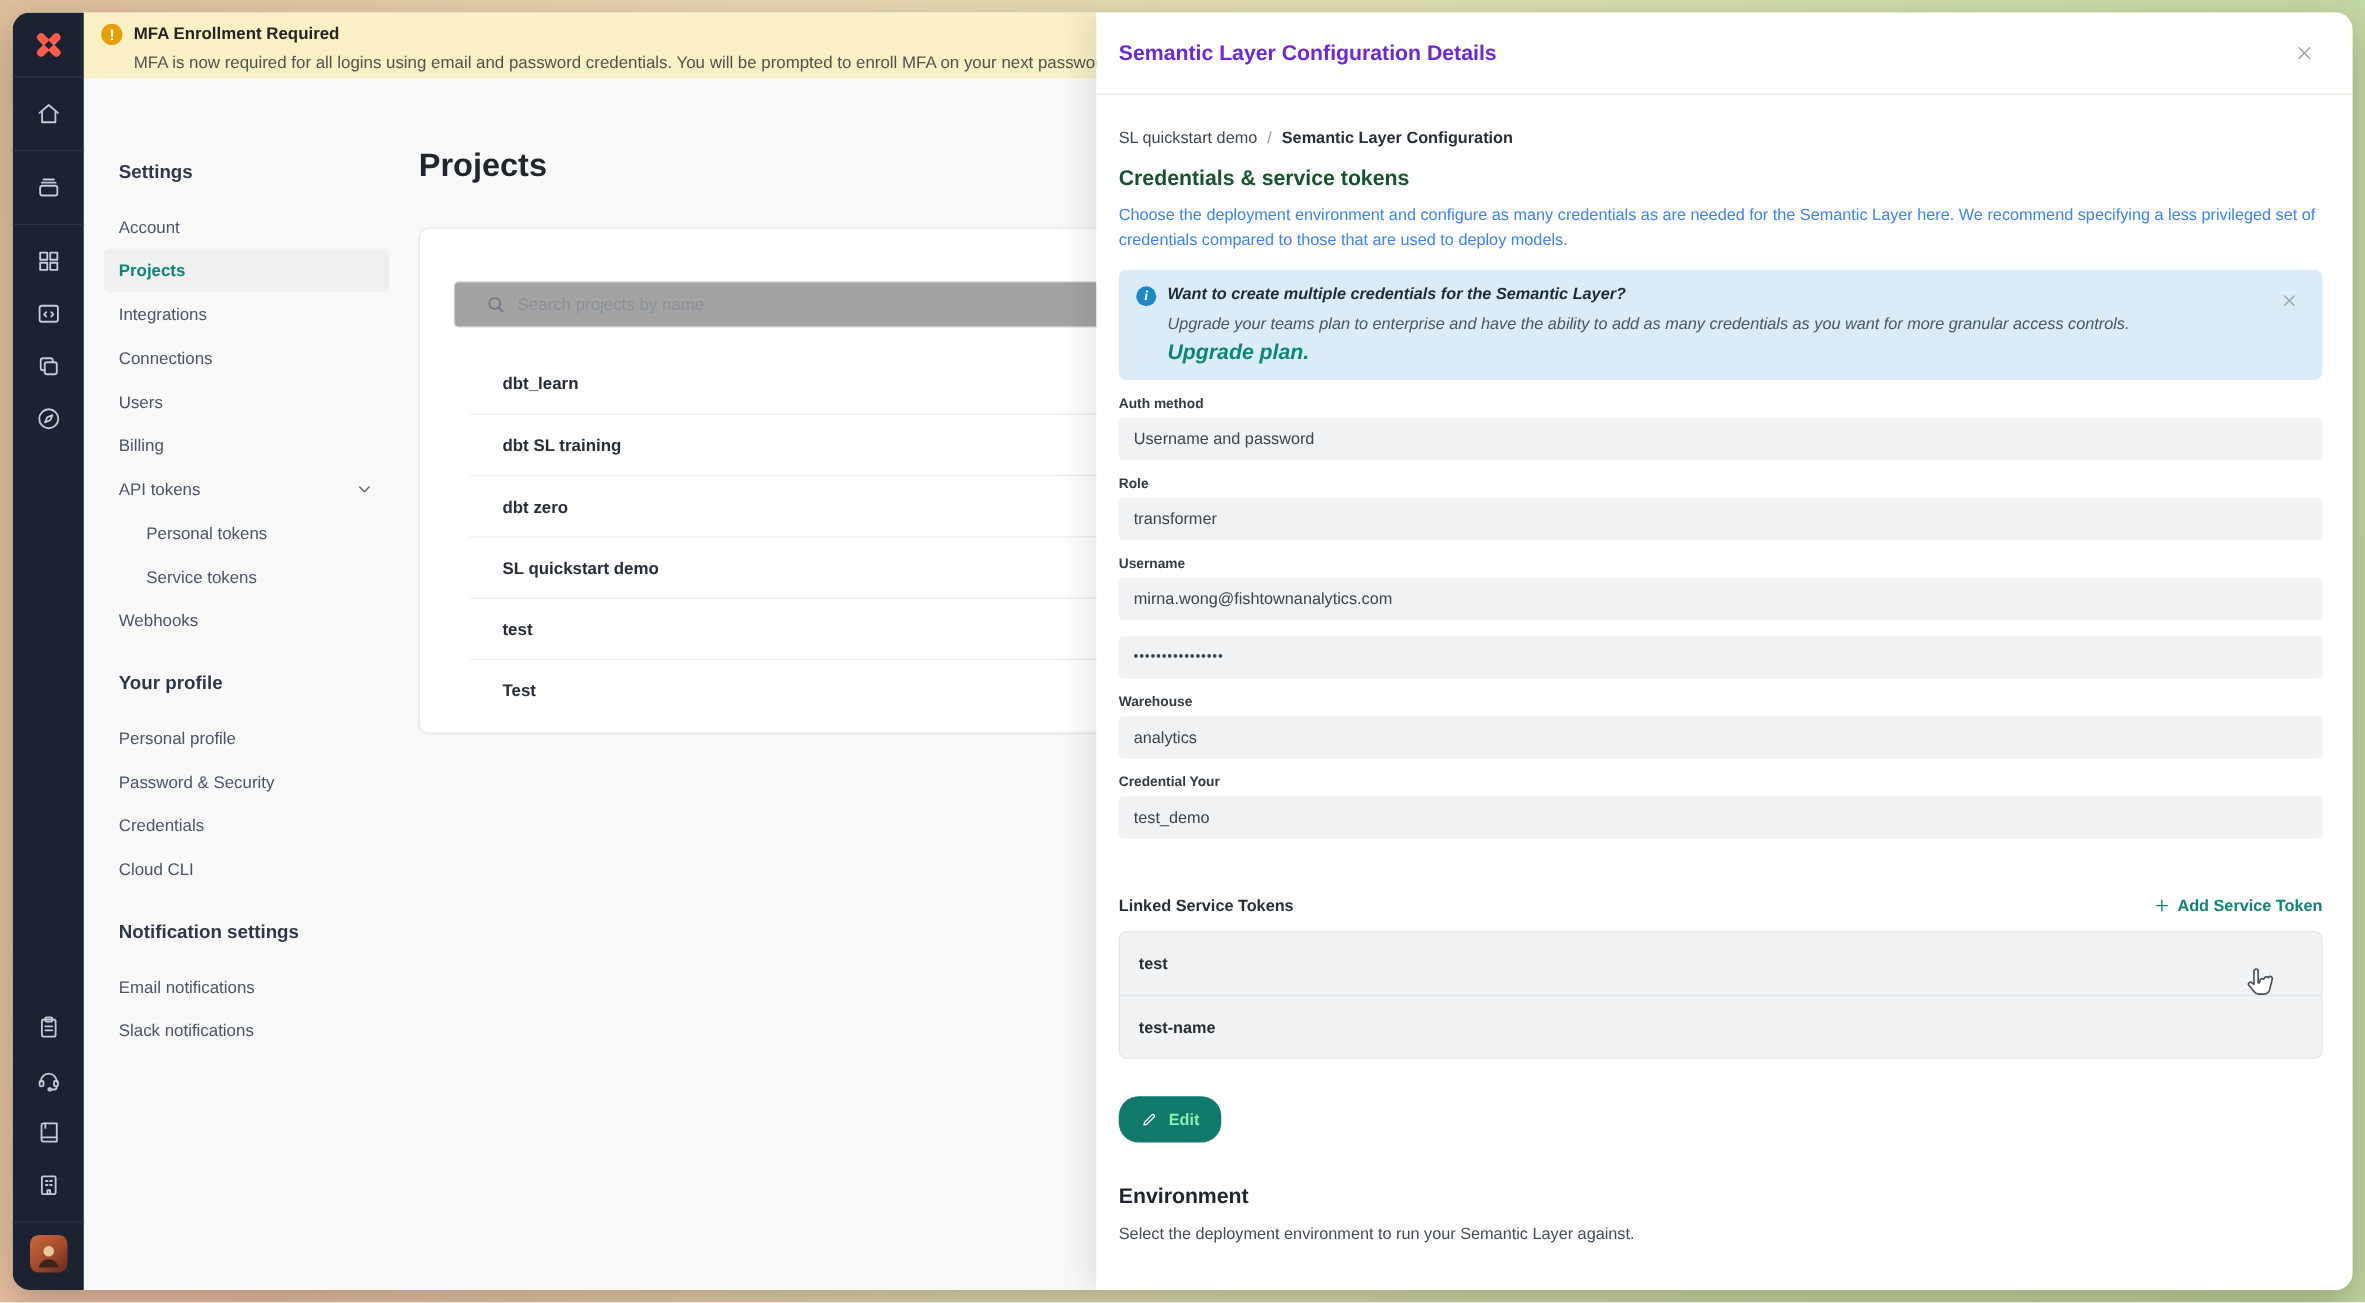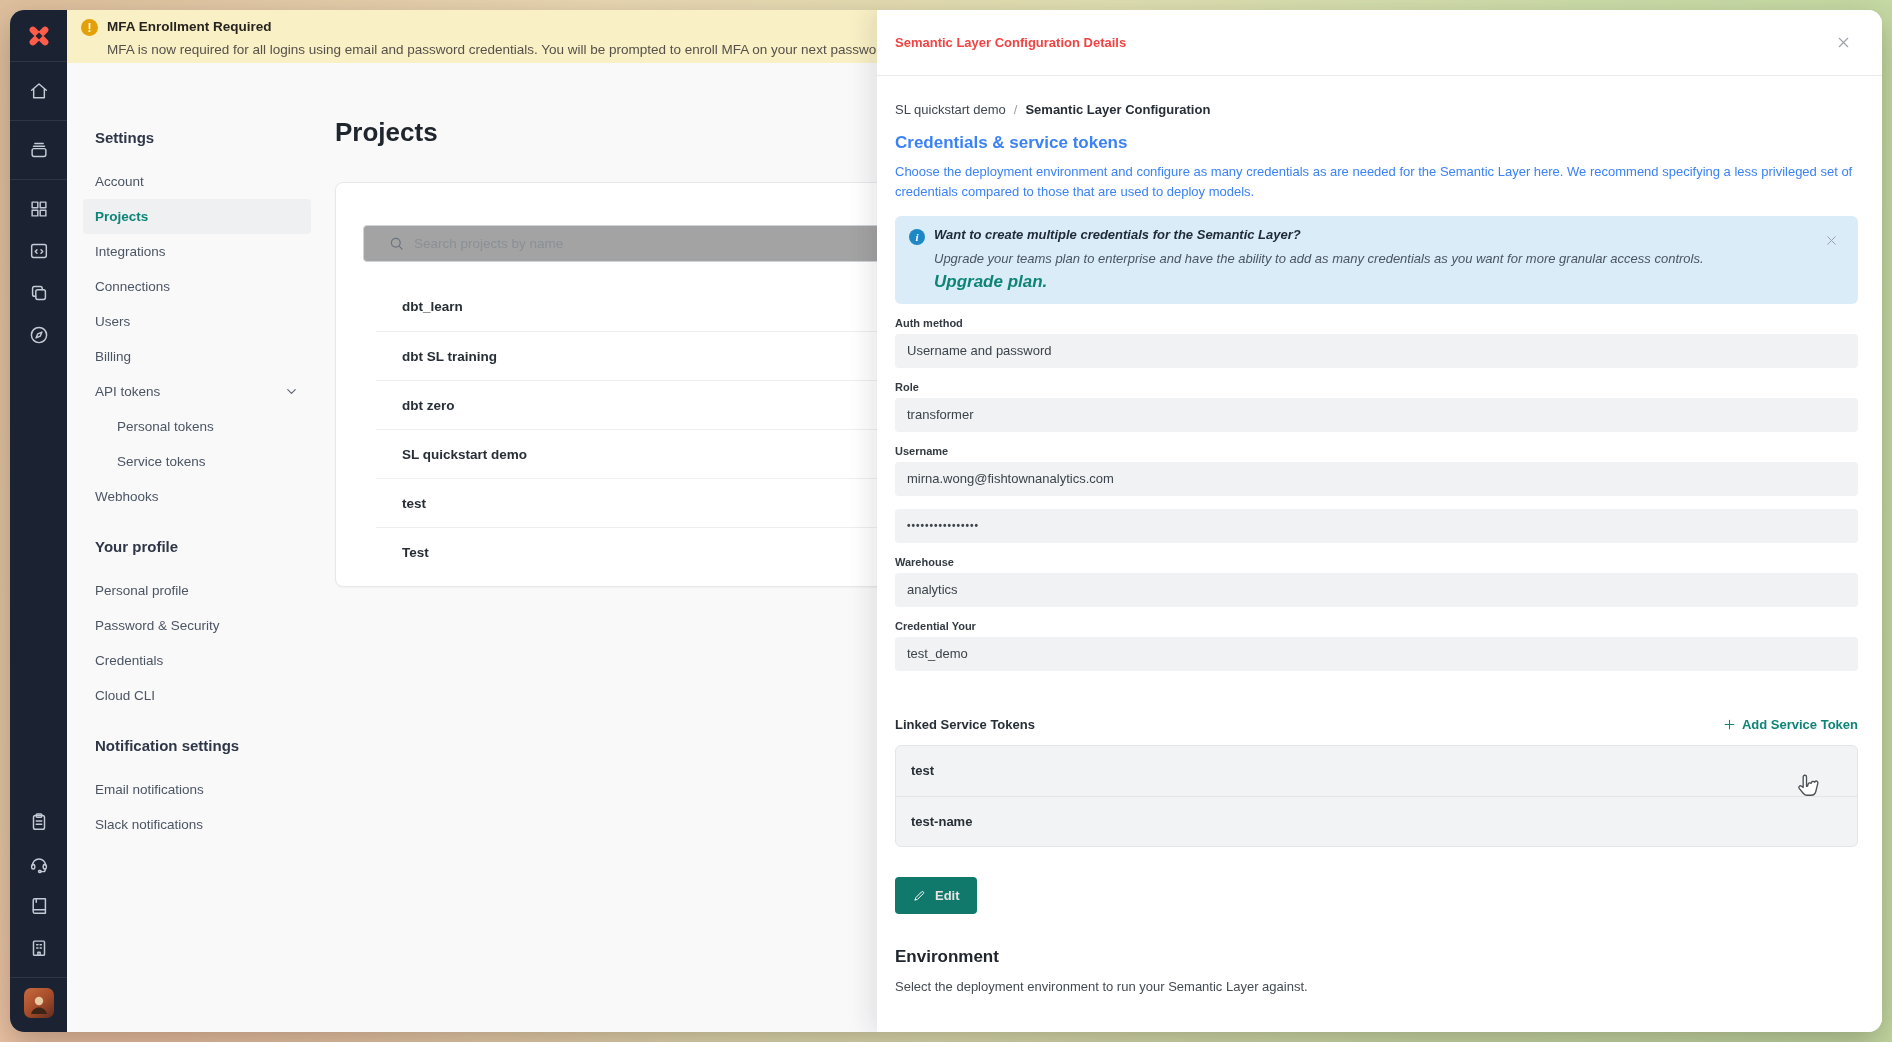--- a/index.html
+++ b/index.html
@@ -63,31 +63,31 @@
   .search-box input::placeholder { color:#8a9097; }
   .project-rows { margin:20px 13px 0; }
   .project-row { height:49px; display:flex; align-items:center; padding-left:26px; border-top:1px solid #eceef0;
     font-size:13.5px; font-weight:bold; color:#272e36; cursor:pointer; }
 
   
   .panel { position:absolute; left:810px; top:0; right:0; bottom:0; background:#fff; z-index:30;
     box-shadow:-8px 0 22px rgba(25,30,40,.10); display:flex; flex-direction:column; }
   .panel-header { height:66px; flex-shrink:0; display:flex; align-items:center; justify-content:space-between;
     padding:0 26px 0 18px; border-bottom:1px solid #e8eaec; }
-  .panel-title { font-size:13px; font-weight:bold; color:#ef4444; }
+  .panel-title { font-size:17px; font-weight:bold; color:#6d28d9; }
   .icon-close { width:26px; height:26px; display:flex; align-items:center; justify-content:center; cursor:pointer; }
   .icon-close svg { stroke:#9aa1a9; stroke-width:1.6; stroke-linecap:round; }
   .panel-body { flex:1; overflow:hidden; padding:26px 24px 0 18px; }
 
   .breadcrumb { font-size:13px; color:#3f4750; display:flex; gap:8px; align-items:baseline; }
   .breadcrumb .crumb-link { cursor:pointer; }
   .breadcrumb .sep { color:#9aa1a9; }
   .breadcrumb .current { font-weight:bold; color:#272e36; }
 
-  .section-h { font-size:17px; font-weight:bold; color:#3b82f6; margin-top:16px; }
+  .section-h { font-size:17px; font-weight:bold; color:#14532d; margin-top:16px; }
   .section-desc { font-size:13px; color:#3b82f6; line-height:1.55; margin-top:9px; max-width:1020px; }
 
   .info-banner { margin-top:14px; background:#d9ecf8; border-radius:6px; padding:11px 14px 12px 14px;
     display:flex; gap:9px; align-items:flex-start; }
   .info-i { width:16px; height:16px; border-radius:50%; background:#1e88c7; color:#fff; font-size:11px; font-weight:bold;
     font-family:"Liberation Serif",serif; font-style:italic; display:flex; align-items:center; justify-content:center; margin-top:2px; flex-shrink:0; }
   .info-texts { flex:1;font-style:italic; }
   .info-title { font-size:13px; font-weight:bold; color:#1f2937; }
   .info-body { font-size:13px; color:#4a5560; margin-top:7px; line-height:1.5; }
   .info-link { font-size:17px; color:#0e8476; font-weight:bold; margin-top:3px; cursor:pointer; display:inline-block; }
@@ -100,22 +100,22 @@
   .field-input.pw { font-size:10px; letter-spacing:1px; font-weight:bold; }
 
   .tokens-head { margin-top:46px; display:flex; align-items:center; justify-content:space-between; }
   .tokens-title { font-size:13px; font-weight:bold; color:#272e36; }
   .add-token { display:flex; align-items:center; gap:6px; color:#0e8476; font-size:13px; font-weight:bold; cursor:pointer; }
   .add-token svg { stroke:#0e8476; stroke-width:2; stroke-linecap:round; }
   .tokens-box { margin-top:13px; background:#f1f3f4; border:1px solid #e3e6e8; border-radius:6px; overflow:hidden; }
   .token-row { height:50px; display:flex; align-items:center; padding-left:15px; font-size:13px; font-weight:bold; color:#272e36; }
   .token-row + .token-row { border-top:1px solid #e3e6e8; }
 
-  .edit-btn { margin-top:30px; display:inline-flex; align-items:flex-start; gap:8px; background:#11786c; color:#e5e5e5;
-    border:none; border-radius:4px; padding:11px 17px; font-size:13px; font-weight:bold; cursor:pointer; font-family:inherit; }
+  .edit-btn { margin-top:30px; display:inline-flex; align-items:flex-start; gap:8px; background:#11786c; color:#86efac;
+    border:none; border-radius:16px; padding:11px 17px; font-size:13px; font-weight:bold; cursor:pointer; font-family:inherit; }
   .edit-btn svg { stroke:#fff; fill:none; stroke-width:1.6; stroke-linecap:round; stroke-linejoin:round; }
 
   .env-h { font-size:17px; font-weight:bold; color:#20262e; margin-top:33px; }
   .env-desc { font-size:13px; color:#444b53; margin-top:12px; }
 
   .cursor { position:absolute; left:1793px; top:773px; z-index:60; pointer-events:none; }
 </style>
 </head>
 <body>
 

